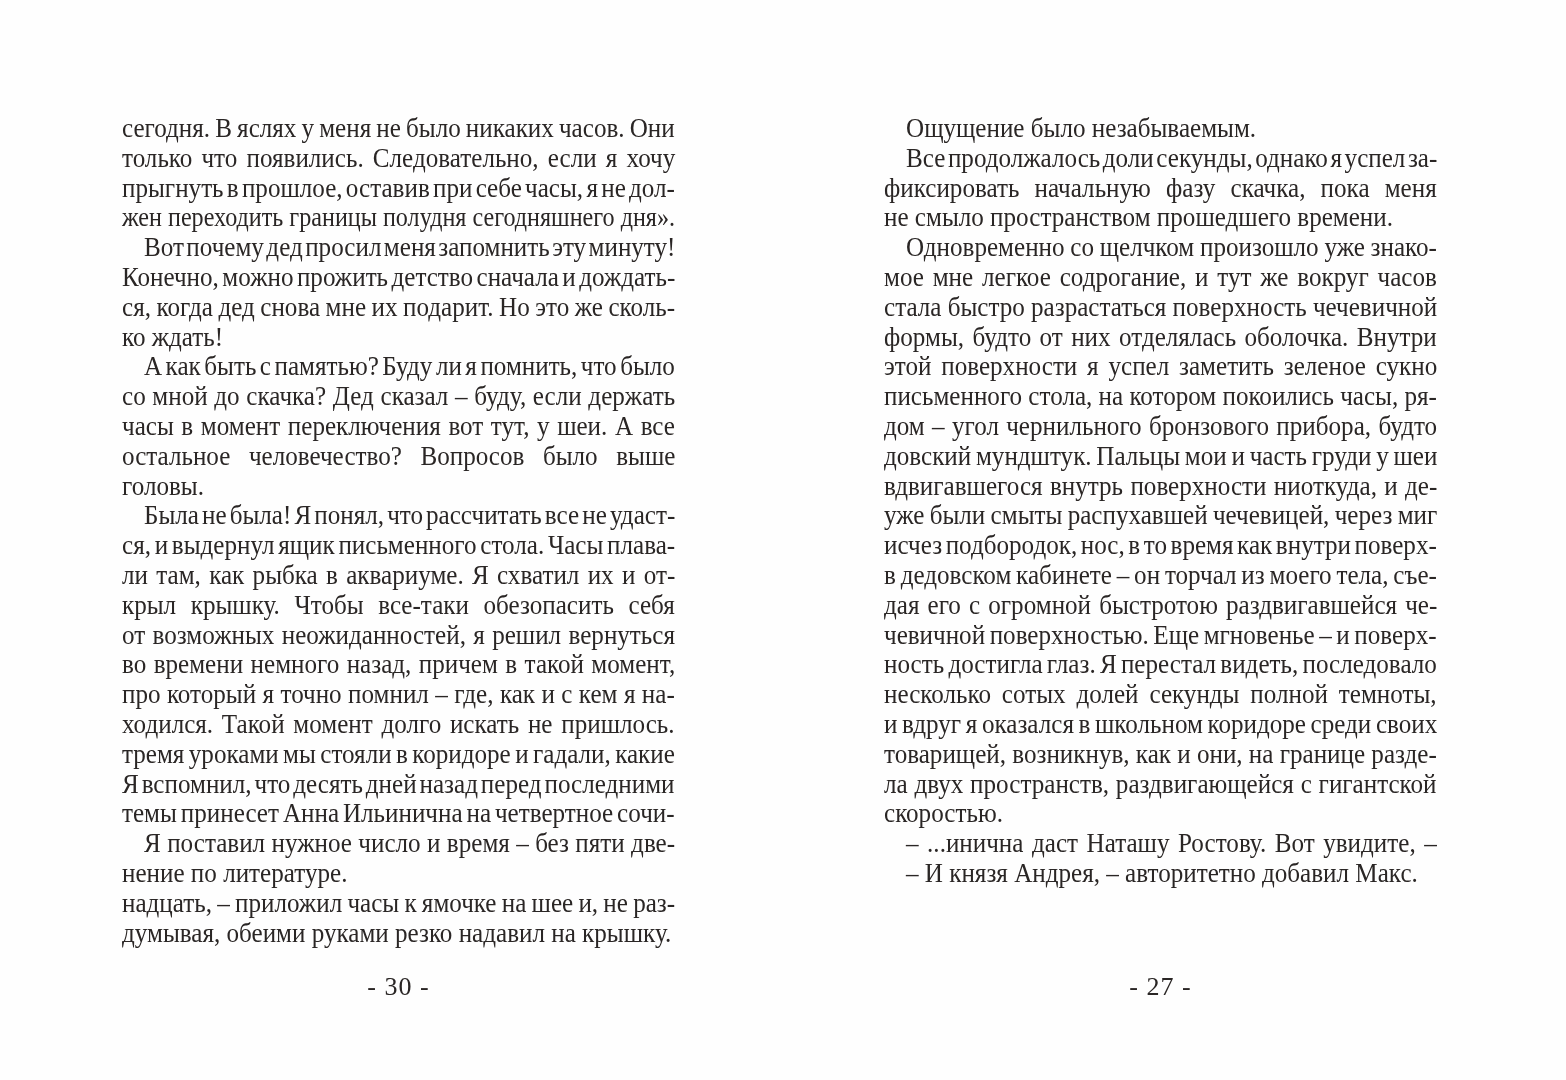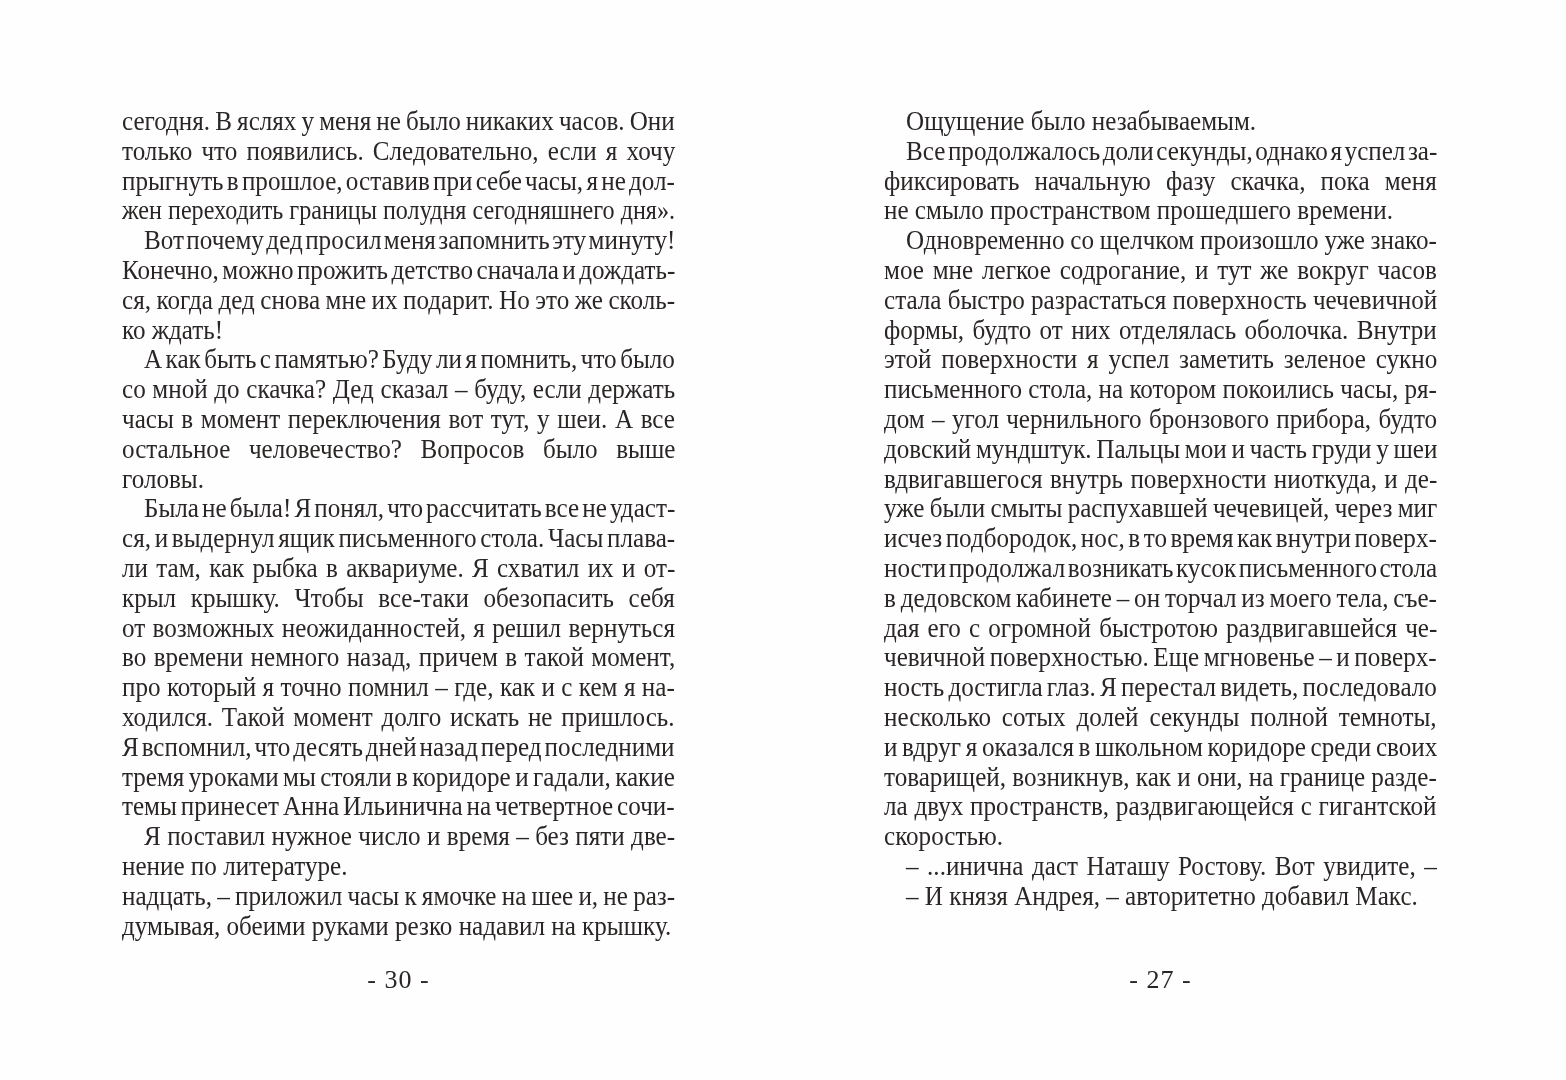--- a/index.html
+++ b/index.html
@@ -11,21 +11,21 @@
     position: relative;
     width: 1566px;
     height: 1080px;
     background: #fefefe;
     overflow: hidden;
     font-family: "Liberation Serif", "DejaVu Serif", serif;
     color: #2a2625;
   }
   .page {
     position: absolute;
-    top: 107px;
+    top: 114px;
     width: 553px;
     height: 920px;
   }
   .page.left  { left: 122px; }
   .page.right { left: 884px; }
   .line {
     height: 29.8px;
     line-height: 29.8px;
     font-size: 27px;
     white-space: nowrap;
@@ -67,22 +67,22 @@
       <div class="line"><span style="word-spacing: 13.1876px; transform: scaleX(0.929802);">остальное человечество? Вопросов было выше</span></div>
       <div class="line last"><span style="word-spacing: 0px; transform: scaleX(0.929802);">головы.</span></div>
       <div class="line indent"><span style="word-spacing: -3.43449px; transform: scaleX(0.929802);">Была не была! Я понял, что рассчитать все не удаст-</span></div>
       <div class="line"><span style="word-spacing: -2.74992px; transform: scaleX(0.929802);">ся, и выдернул ящик письменного стола. Часы плава-</span></div>
       <div class="line"><span style="word-spacing: 2.17506px; transform: scaleX(0.929802);">ли там, как рыбка в аквариуме. Я схватил их и от-</span></div>
       <div class="line"><span style="word-spacing: 8.95012px; transform: scaleX(0.929802);">крыл крышку. Чтобы все-таки обезопасить себя</span></div>
       <div class="line"><span style="word-spacing: 1.15012px; transform: scaleX(0.929802);">от возможных неожиданностей, я решил вернуться</span></div>
       <div class="line"><span style="word-spacing: 1.25008px; transform: scaleX(0.929802);">во времени немного назад, причем в такой момент,</span></div>
       <div class="line"><span style="word-spacing: 0.145881px; transform: scaleX(0.929802);">про который я точно помнил – где, как и с кем я на-</span></div>
       <div class="line"><span style="word-spacing: 2.6251px; transform: scaleX(0.929802);">ходился. Такой момент долго искать не пришлось.</span></div>
+      <div class="line"><span style="word-spacing: -2.03118px; transform: scaleX(0.929802);">тремя уроками мы стояли в коридоре и гадали, какие</span></div>
       <div class="line"><span style="word-spacing: -3.60706px; transform: scaleX(0.929802);">Я вспомнил, что десять дней назад перед последними</span></div>
-      <div class="line"><span style="word-spacing: -2.03118px; transform: scaleX(0.929802);">тремя уроками мы стояли в коридоре и гадали, какие</span></div>
       <div class="line"><span style="word-spacing: -2.54157px; transform: scaleX(0.929802);">темы принесет Анна Ильинична на четвертное сочи-</span></div>
       <div class="line indent"><span style="word-spacing: 0.121068px; transform: scaleX(0.929802);">Я поставил нужное число и время – без пяти две-</span></div>
       <div class="line last"><span style="word-spacing: 0px; transform: scaleX(0.929802);">нение по литературе.</span></div>
       <div class="line"><span style="word-spacing: -1.12494px; transform: scaleX(0.929802);">надцать, – приложил часы к ямочке на шее и, не раз-</span></div>
       <div class="line last"><span style="word-spacing: 0px; transform: scaleX(0.929802);">думывая, обеими руками резко надавил на крышку.</span></div>
       <div class="pagenum">- 30 -</div>
     </section>
   <section class="page right" id="page-1">
       <div class="line indent last"><span style="word-spacing: 0px; transform: scaleX(0.929802);">Ощущение было незабываемым.</span></div>
       <div class="line indent"><span style="word-spacing: -3.9872px; transform: scaleX(0.929802);">Все продолжалось доли секунды, однако я успел за-</span></div>
@@ -92,21 +92,20 @@
       <div class="line"><span style="word-spacing: 2.71882px; transform: scaleX(0.929802);">мое мне легкое содрогание, и тут же вокруг часов</span></div>
       <div class="line"><span style="word-spacing: -0.0623556px; transform: scaleX(0.929802);">стала быстро разрастаться поверхность чечевичной</span></div>
       <div class="line"><span style="word-spacing: 2.29176px; transform: scaleX(0.929802);">формы, будто от них отделялась оболочка. Внутри</span></div>
       <div class="line"><span style="word-spacing: 3.79176px; transform: scaleX(0.929802);">этой поверхности я успел заметить зеленое сукно</span></div>
       <div class="line"><span style="word-spacing: -0.0415704px; transform: scaleX(0.929802);">письменного стола, на котором покоились часы, ря-</span></div>
       <div class="line"><span style="word-spacing: 1.1251px; transform: scaleX(0.929802);">дом – угол чернильного бронзового прибора, будто</span></div>
       <div class="line"><span style="word-spacing: -1.65618px; transform: scaleX(0.929802);">довский мундштук. Пальцы мои и часть груди у шеи</span></div>
       <div class="line"><span style="word-spacing: 1.15012px; transform: scaleX(0.929802);">вдвигавшегося внутрь поверхности ниоткуда, и де-</span></div>
       <div class="line"><span style="word-spacing: -1.04157px; transform: scaleX(0.929802);">уже были смыты распухавшей чечевицей, через миг</span></div>
       <div class="line"><span style="word-spacing: -2.90618px; transform: scaleX(0.929802);">исчез подбородок, нос, в то время как внутри поверх-</span></div>
-      <div class="line"><span style="word-spacing: -4.04988px; transform: scaleX(0.929802);">ности продолжал возникать кусок письменного стола</span></div>
       <div class="line"><span style="word-spacing: -1.58327px; transform: scaleX(0.929802);">в дедовском кабинете – он торчал из моего тела, съе-</span></div>
       <div class="line"><span style="word-spacing: 1.95843px; transform: scaleX(0.929802);">дая его с огромной быстротою раздвигавшейся че-</span></div>
       <div class="line"><span style="word-spacing: -1.8749px; transform: scaleX(0.929802);">чевичной поверхностью. Еще мгновенье – и поверх-</span></div>
       <div class="line"><span style="word-spacing: -2.20824px; transform: scaleX(0.929802);">ность достигла глаз. Я перестал видеть, последовало</span></div>
       <div class="line"><span style="word-spacing: 4.95012px; transform: scaleX(0.929802);">несколько сотых долей секунды полной темноты,</span></div>
       <div class="line"><span style="word-spacing: -1.78118px; transform: scaleX(0.929802);">и вдруг я оказался в школьном коридоре среди своих</span></div>
       <div class="line"><span style="word-spacing: -0.0356318px; transform: scaleX(0.929802);">товарищей, возникнув, как и они, на границе разде-</span></div>
       <div class="line"><span style="word-spacing: 0.550116px; transform: scaleX(0.929802);">ла двух пространств, раздвигающейся с гигантской</span></div>
       <div class="line last"><span style="word-spacing: 0px; transform: scaleX(0.929802);">скоростью.</span></div>
       <div class="line indent"><span style="word-spacing: 2.44137px; transform: scaleX(0.929802);">– ...инична даст Наташу Ростову. Вот увидите, –</span></div>

